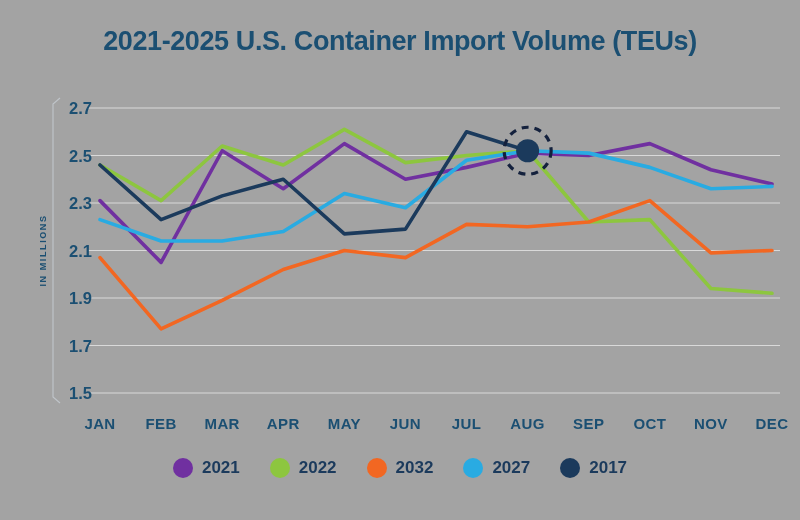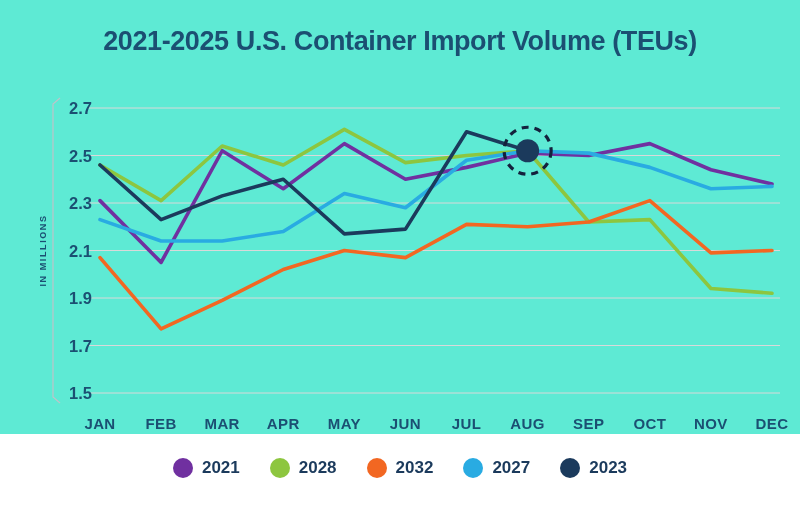--- a/index.html
+++ b/index.html
@@ -9,23 +9,23 @@
   }
   body {
     width: 800px;
     height: 520px;
     font-family: "Liberation Sans", sans-serif;
     overflow: hidden;
     position: relative;
   }
   #chart-card {
     width: 800px;
-    height: 434px;
+    height: 520px;
     position: relative;
-    background: #5eead4;
+    background: #a3a3a3;
     box-sizing: border-box;
   }
   #chart-title {
     position: absolute;
     left: 0;
     top: 26px;
     width: 800px;
     text-align: center;
     font-size: 27px;
     font-weight: bold;
@@ -166,29 +166,29 @@
       </g>
   </svg>
 
   <div id="legend">
       <div class="legend-item">
         <span class="legend-swatch" style="background: rgb(112, 48, 160);"></span>
         <span class="legend-label">2021</span>
       </div>
       <div class="legend-item">
         <span class="legend-swatch" style="background: rgb(141, 198, 63);"></span>
-        <span class="legend-label">2028</span>
+        <span class="legend-label">2022</span>
       </div>
       <div class="legend-item">
         <span class="legend-swatch" style="background: rgb(242, 103, 34);"></span>
         <span class="legend-label">2032</span>
       </div>
       <div class="legend-item">
         <span class="legend-swatch" style="background: rgb(41, 171, 226);"></span>
         <span class="legend-label">2027</span>
       </div>
       <div class="legend-item">
         <span class="legend-swatch" style="background: rgb(27, 58, 92);"></span>
-        <span class="legend-label">2023</span>
+        <span class="legend-label">2017</span>
       </div>
     </div>
 
 </div>
 
 </body></html>

